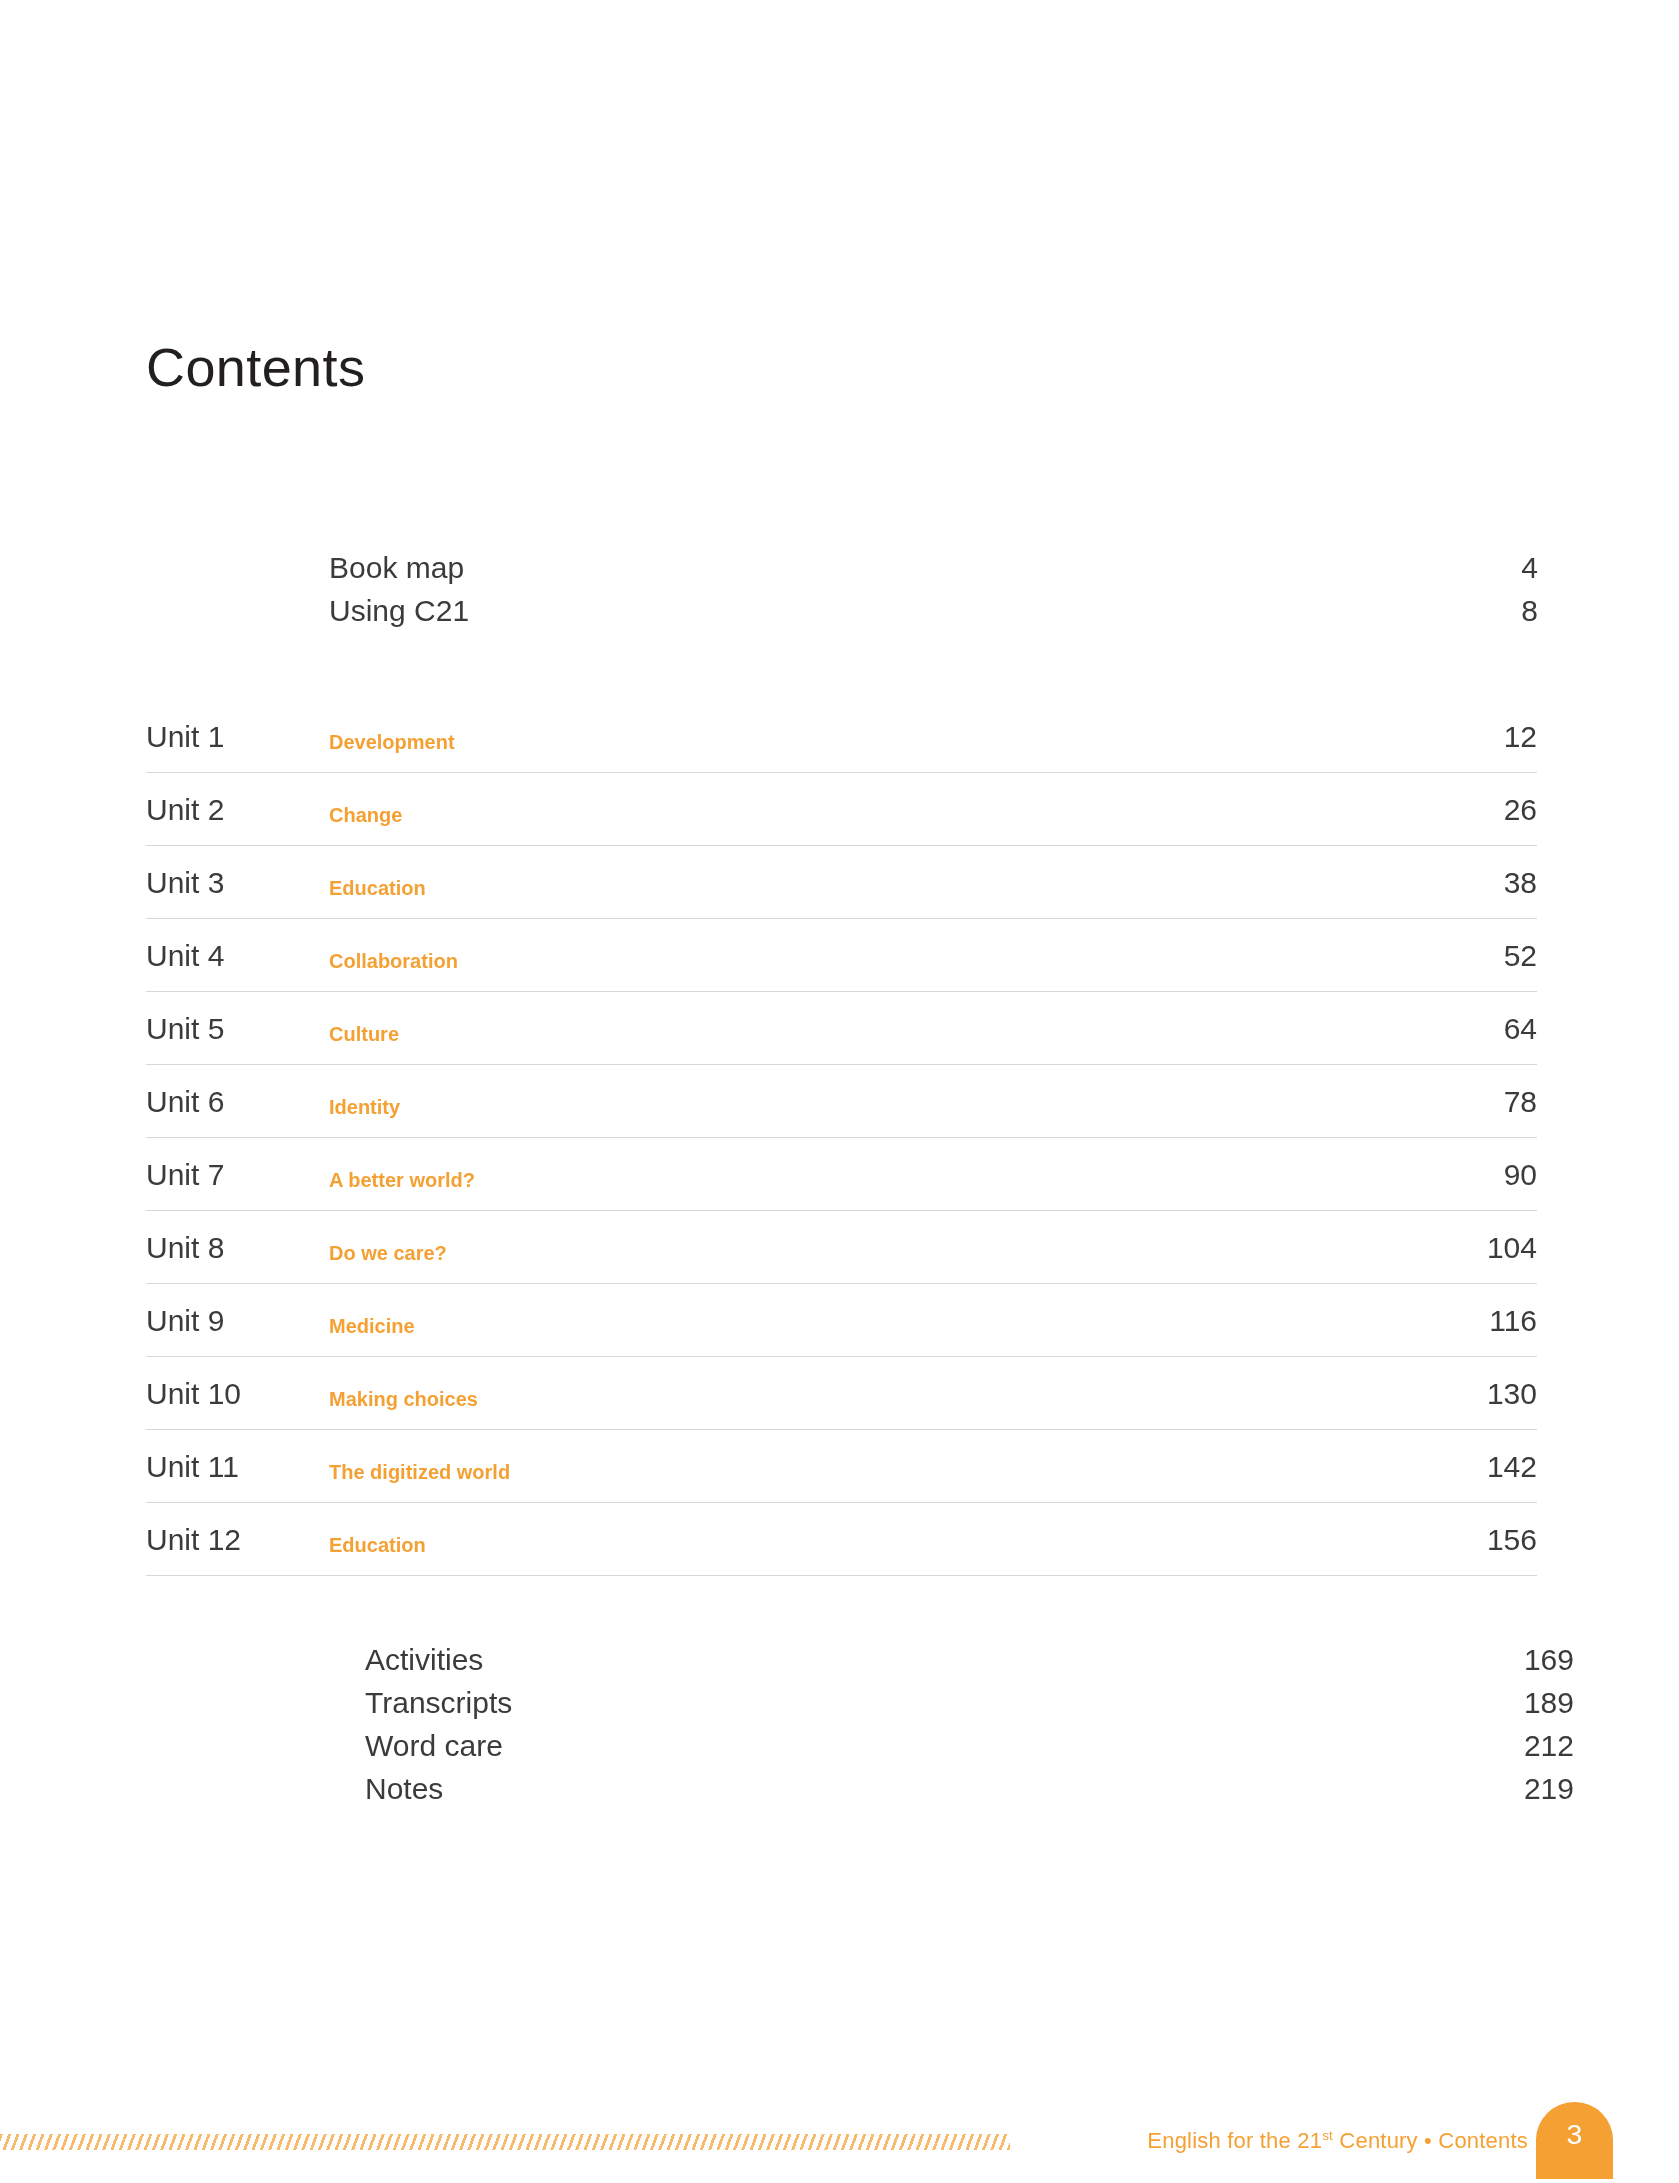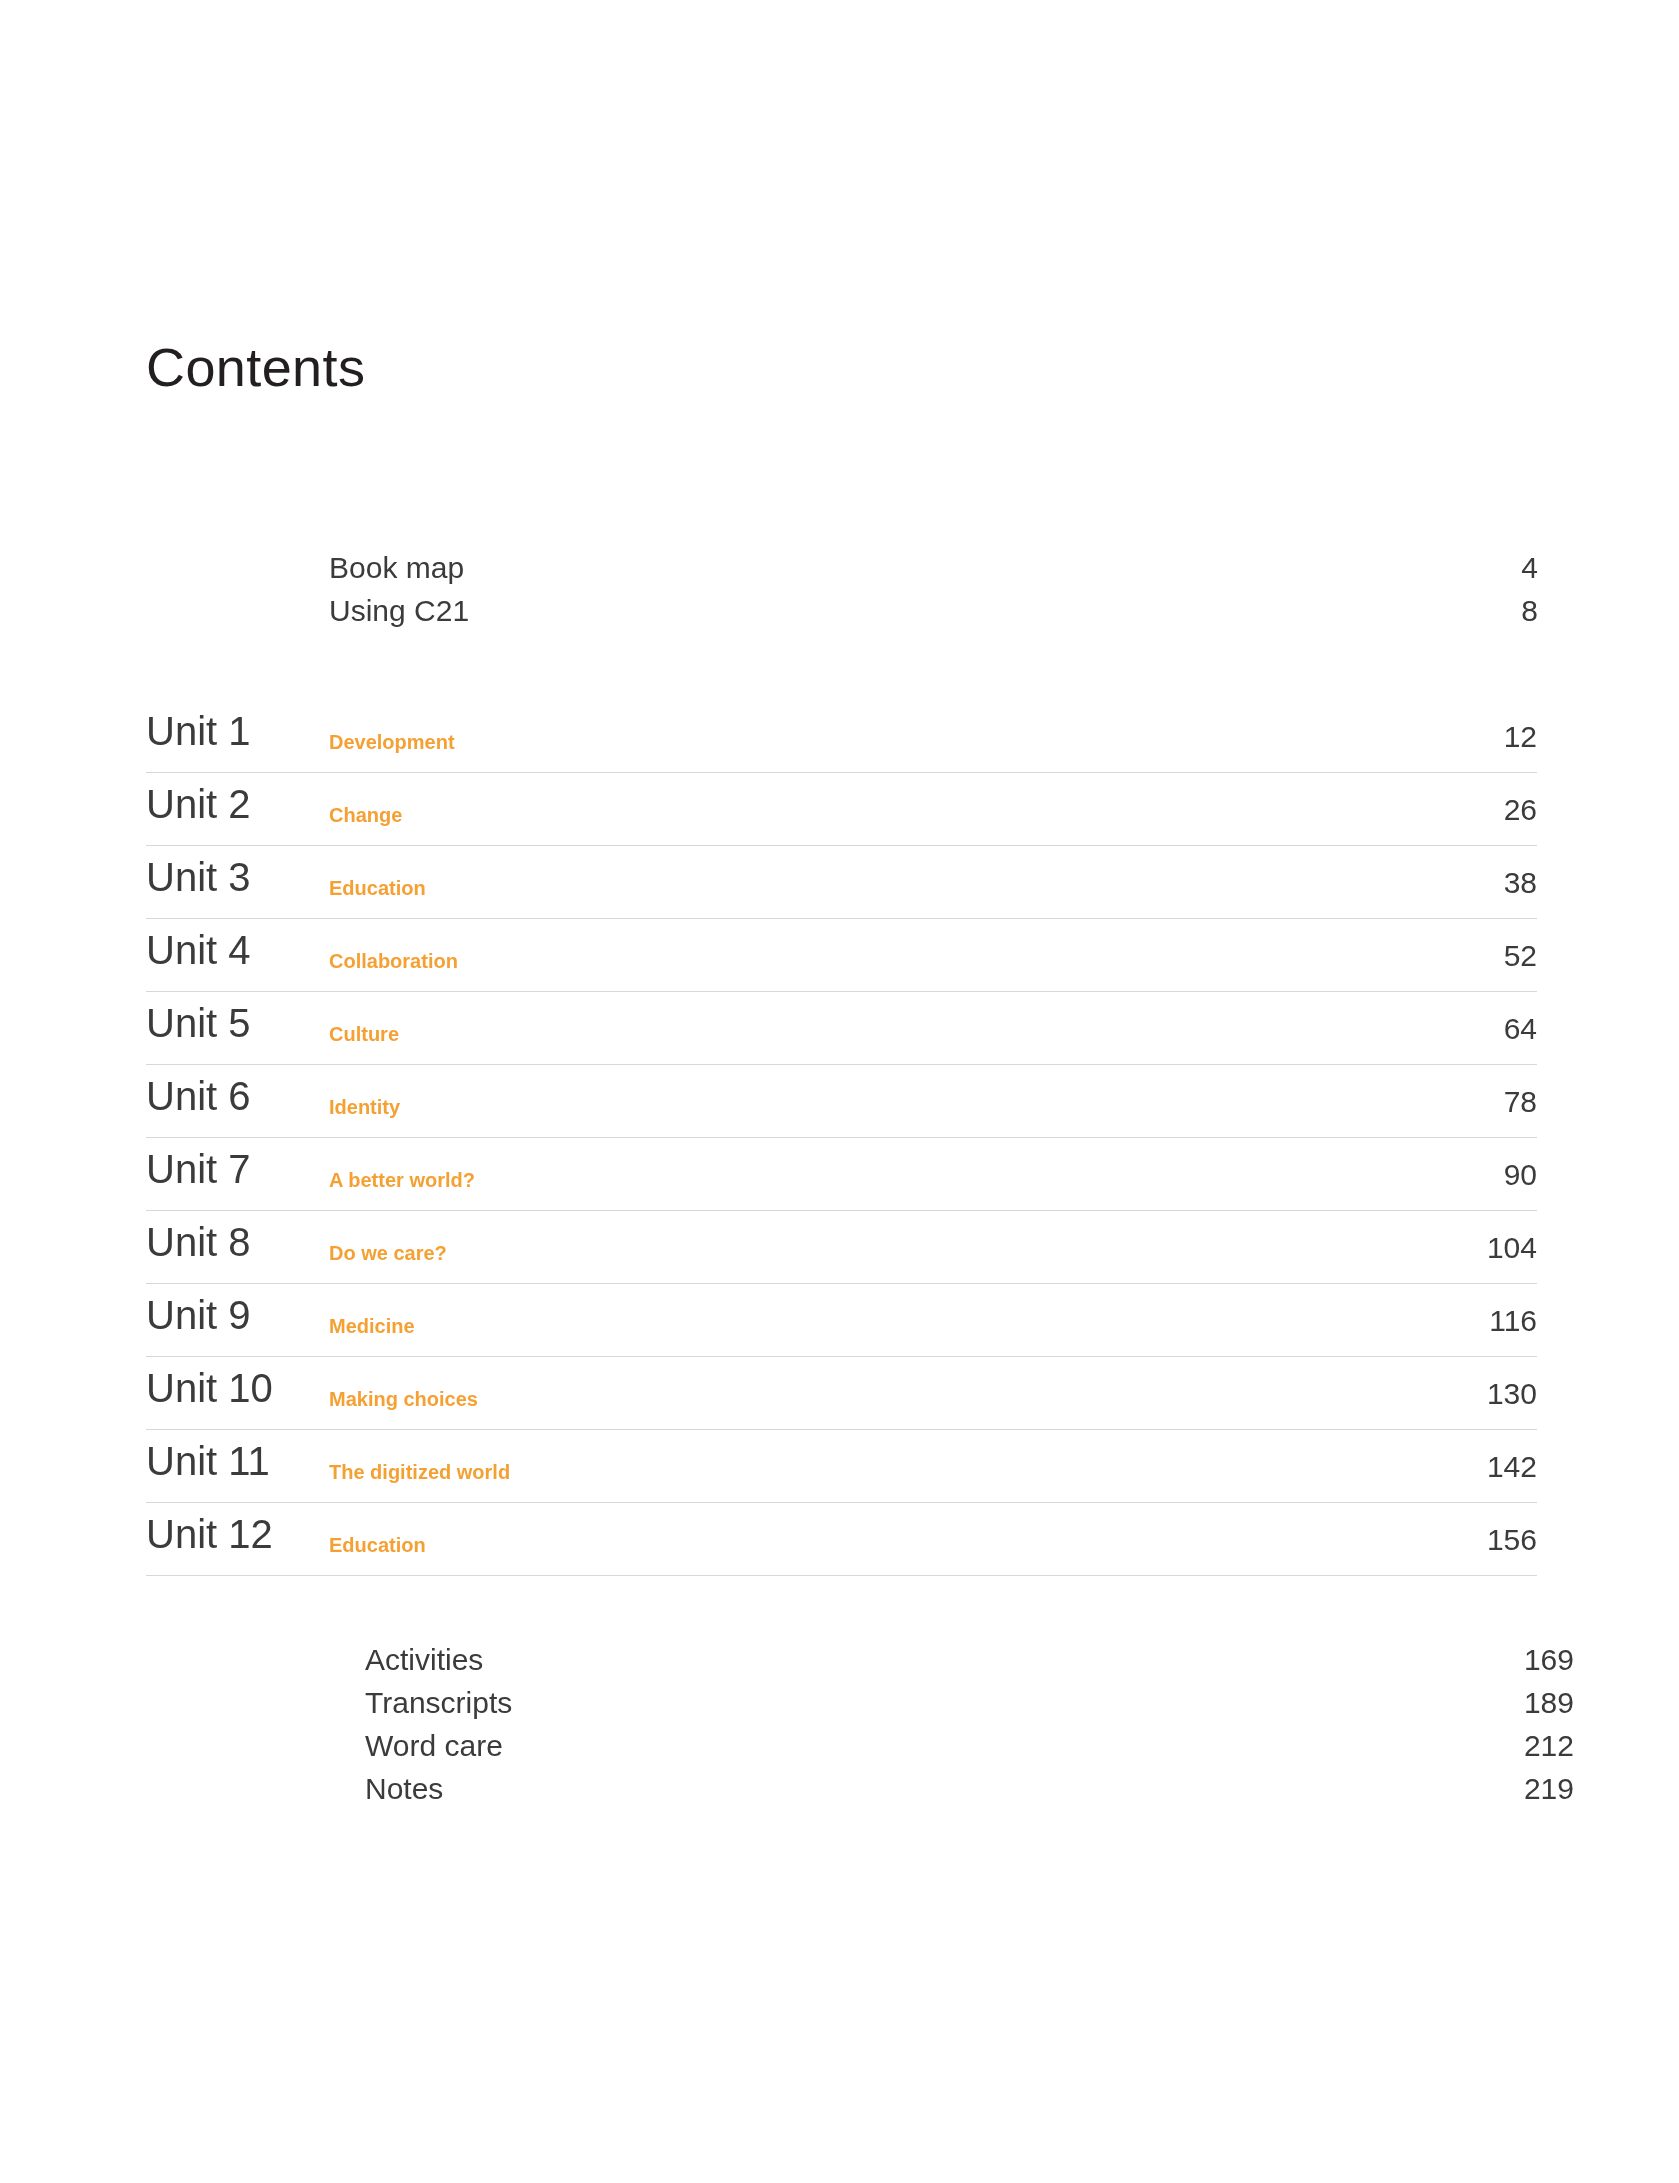--- a/index.html
+++ b/index.html
@@ -71,21 +71,21 @@
   .unit-row {
     display: flex;
     align-items: flex-end;
     height: 72px;
     border-bottom: 1.1px solid #d7d7d7;
   }
   .unit-row:first-child { border-top: none; }
   .unit-row .unit-no {
     width: 183px;
     flex: 0 0 183px;
-    font-size: 40px;
+    font-size: 30px;
     font-weight: 300;
     color: #3b3b3b;
     padding-bottom: 18.5px;
     white-space: nowrap;
   }
   .unit-row .unit-title {
     flex: 1 1 auto;
     font-size: 20px;
     font-weight: 700;
     color: #f5a033;
@@ -270,15 +270,20 @@
     <div class="simple-row">
       <span class="label">Word care</span>
       <span class="pageno">212</span>
     </div>
     <div class="simple-row">
       <span class="label">Notes</span>
       <span class="pageno">219</span>
     </div>
   </div>
 
+  <div class="footer">
+    <div class="footer-stripe"></div>
+    <div class="footer-text"><span>English for the 21</span><sup>st</sup><span> Century • Contents</span></div>
+    <div class="footer-badge">3</div>
+  </div>
 
 </div>
 
 
 </body></html>

